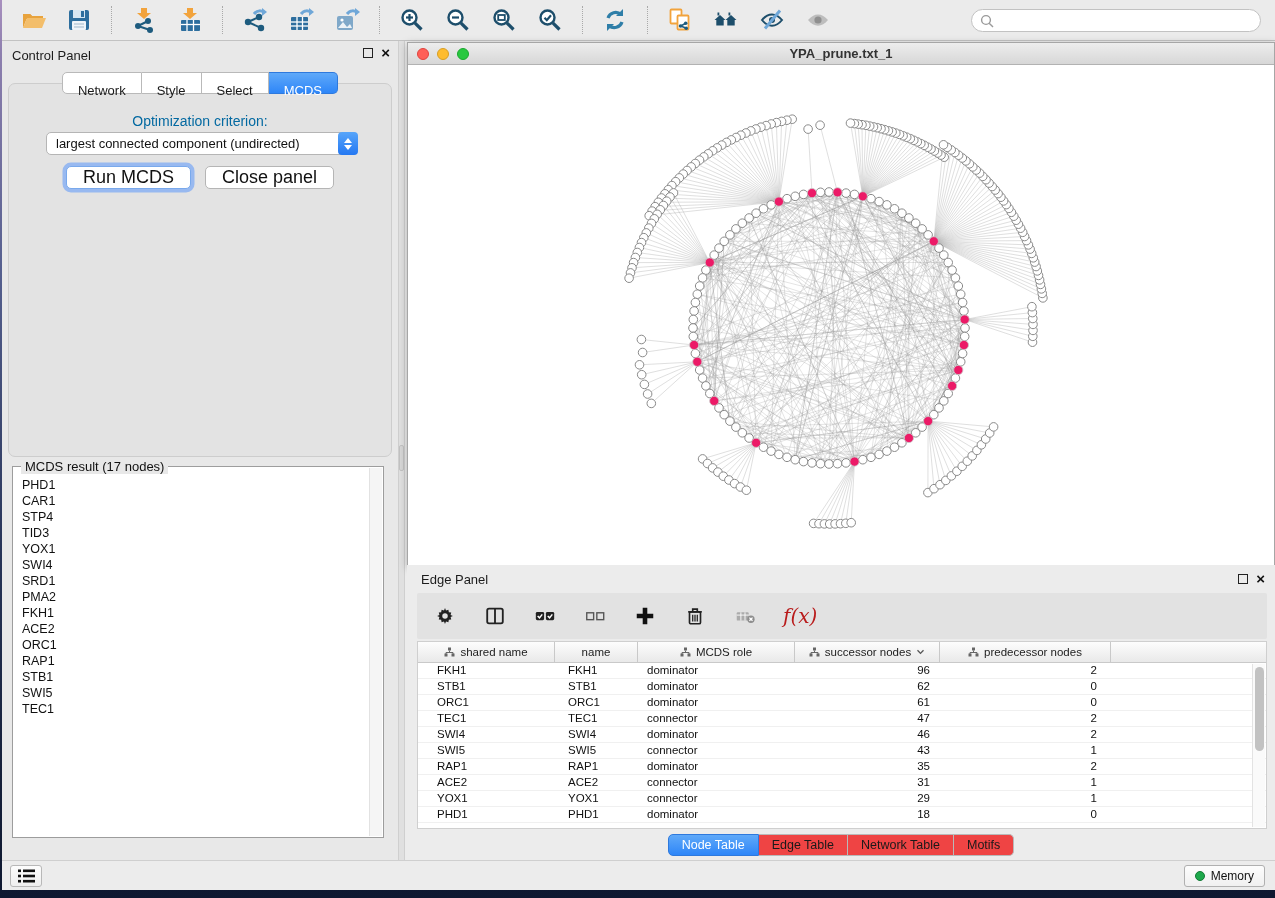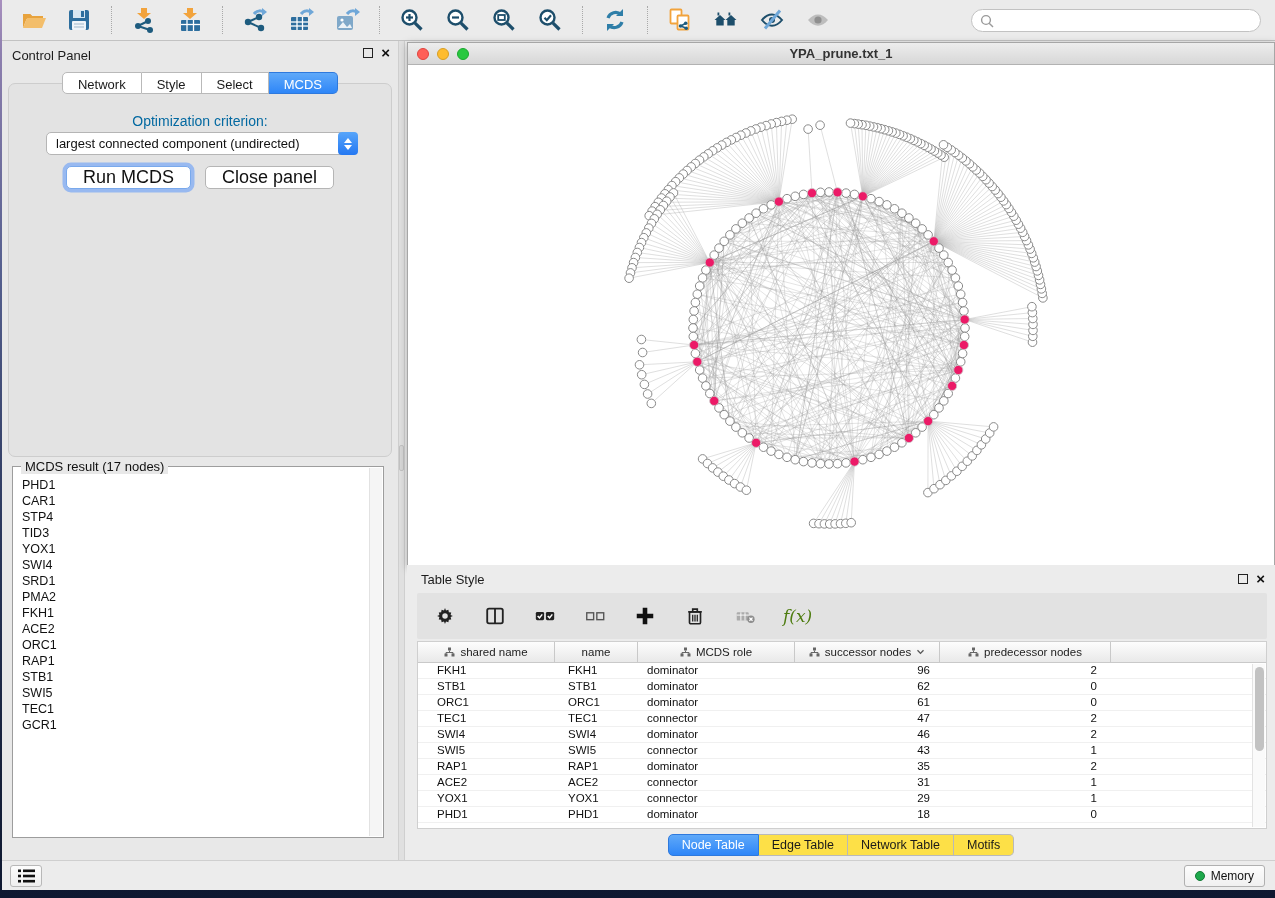--- a/index.html
+++ b/index.html
@@ -28,21 +28,21 @@
   .vsplit .grab { position:absolute; left:0; right:0; top:404px; height:26px; background:#d7d7d7; border:1px solid #c2c2c2; border-radius:2px; }
   .rightcol { flex:1; height:100%; position:relative; background:#ececec; }
 
   
   .cp-head { position:absolute; left:10px; right:8px; top:7px; height:18px; display:flex; align-items:flex-start; }
   .cp-title { font-size:13px; color:#1c1c1c; }
   .winbtns { margin-left:auto; display:flex; align-items:center; gap:8px; }
   .float-btn { width:10px; height:10px; border:1.4px solid #222; display:inline-block; }
   .close-btn { font-size:15px; font-weight:bold; color:#111; line-height:10px; cursor:default; }
   .seg-tabs { position:absolute; top:31px; left:0; right:0; display:flex; justify-content:center; z-index:3; }
-  .seg { height:22px; line-height:20px; padding:2px 15px; font-size:13px; background:#fff; border:1px solid #b9b9b9;
+  .seg { height:22px; line-height:20px; padding:8px 15px; font-size:13px; background:#fff; border:1px solid #b9b9b9;
          border-left:none; color:#1a1a1a; }
   .seg:first-child { border-left:1px solid #b9b9b9; border-radius:5px 0 0 5px; }
   .seg:last-child { border-radius:0 5px 5px 0; }
   .seg.active { background:linear-gradient(#5fa9f9,#2e86f8); color:#fff; border-color:#2e79dd; }
   .cp-box { position:absolute; left:6px; right:6px; top:42px; height:374px; background:#e3e3e3;
             border:1px solid #cdcdcd; border-radius:7px; z-index:1; }
   .opt-label { position:absolute; top:29px; left:0; right:0; text-align:center; font-size:14px; color:#0369a1; }
   .dropdown { position:absolute; top:48px; left:37px; width:312px; height:23px; background:#fff;
               border:1px solid #b5b5b5; border-radius:5px; display:flex; align-items:center; }
   .dropdown .val { flex:1; font-size:13px; padding-left:9px; color:#111; white-space:nowrap; overflow:hidden; }
@@ -70,34 +70,34 @@
   .net-title { position:absolute; left:0; right:0; text-align:center; font-size:13px; color:#333; font-weight:bold; }
   .net-canvas { position:absolute; left:0; right:0; top:22px; bottom:0; background:#fff; overflow:hidden; }
 
   
   .tpanel { position:absolute; left:2px; top:524px; right:0; bottom:0; background:#ececec; }
   .tp-head { position:absolute; left:14px; right:10px; top:5px; height:18px; display:flex; align-items:center; }
   .tp-title { font-size:13px; color:#1c1c1c; }
   .tp-toolbar { position:absolute; left:10px; right:8px; top:28px; height:46px; background:#e2e2e2; border-radius:2px;
                 display:flex; align-items:center; padding-left:16px; gap:26px; }
   .tti { width:24px; height:24px; display:flex; align-items:center; justify-content:center; }
-  .fx { font-family:"DejaVu Serif", serif; font-style:italic; font-size:17px; color:#4d7c0f; }
+  .fx { font-family:"DejaVu Serif", serif; font-style:italic; font-size:20px; color:#b91c1c; }
   .tablewrap { position:absolute; left:10px; right:8px; top:76px; height:188px; background:#fff; border:1px solid #cfcfcf; }
   .thead { display:flex; height:21px; background:linear-gradient(#fdfdfd,#e9e9e9); border-bottom:1px solid #c9c9c9; }
   .th { display:flex; align-items:center; justify-content:center; gap:5px; font-size:11.5px; color:#222;
         border-right:1px solid #c9c9c9; height:100%; }
   .c0{width:137px}.c1{width:83px}.c2{width:157px}.c3{width:145px}.c4{width:171px}
   .trow { display:flex; height:16px; align-items:center; border-bottom:1px solid #f0f0f0; }
   .td { font-size:11.5px; color:#111; height:100%; line-height:15px; white-space:nowrap; }
   .td.c0{padding-left:19px}.td.c1{padding-left:13px}.td.c2{padding-left:9px}
   .td.c3{text-align:right;padding-right:10px}.td.c4{text-align:right;padding-right:14px}
   .vtrack { position:absolute; top:22px; bottom:1px; right:1px; width:13px; background:#fafafa; border-left:1px solid #e3e3e3; }
   .vthumb { position:absolute; top:3px; left:1.5px; width:9px; height:84px; background:#c2c2c2; border-radius:5px; }
   .tp-tabs { position:absolute; left:0; right:0; top:269px; display:flex; justify-content:center; }
-  .ttab { height:22px; line-height:20px; padding:0 13px; font-size:12.5px; background:#fde047; border:1px solid #b9b9b9;
+  .ttab { height:22px; line-height:20px; padding:0 13px; font-size:12.5px; background:#ef4444; border:1px solid #b9b9b9;
           border-left:none; color:#1a1a1a; }
   .ttab:first-child { border-left:1px solid #b9b9b9; border-radius:5px 0 0 5px; }
   .ttab:last-child { border-radius:0 5px 5px 0; }
   .ttab.active { background:linear-gradient(#5fa9f9,#2e86f8); color:#fff; border-color:#2e79dd; }
 
   
   .statusbar { position:absolute; left:0; right:0; bottom:0; height:30px; background:#ececec; border-top:1px solid #cfcfcf; }
   .sb-left { position:absolute; left:8px; top:4px; width:32px; height:22px; background:linear-gradient(#fdfdfd,#efefef);
              border:1px solid #b8b8b8; border-radius:3px; display:flex; align-items:center; justify-content:center; }
   .sb-mem { position:absolute; right:10px; top:4px; height:22px; padding:0 10px; background:linear-gradient(#fdfdfd,#f0f0f0);
@@ -302,21 +302,20 @@
             <div class="mcds-item">SWI4</div>
             <div class="mcds-item">SRD1</div>
             <div class="mcds-item">PMA2</div>
             <div class="mcds-item">FKH1</div>
             <div class="mcds-item">ACE2</div>
             <div class="mcds-item">ORC1</div>
             <div class="mcds-item">RAP1</div>
             <div class="mcds-item">STB1</div>
             <div class="mcds-item">SWI5</div>
             <div class="mcds-item">TEC1</div>
-            <div class="mcds-item">GCR1</div>
           </div>
         <div class="list-track"></div>
       </div>
     </div>
 
     <div class="vsplit">
         <div class="grab"></div>
       </div>
 
     <div class="rightcol">
@@ -1155,21 +1154,21 @@
                 <circle cx="520.1" cy="356.1" r="4.6"></circle>
                 <circle cx="544.1" cy="320.9" r="4.6"></circle>
                 <circle cx="550.3" cy="305.0" r="4.6"></circle>
                 <circle cx="555.9" cy="280.0" r="4.6"></circle>
               </g>
             </svg></div>
       </div>
 
       <div class="tpanel">
         <div class="tp-head">
-          <span class="tp-title">Table Style</span>
+          <span class="tp-title">Edge Panel</span>
           <span class="winbtns" style="margin-left:auto">
             <span class="float-btn"></span>
             <span class="close-btn">×</span>
           </span>
         </div>
         <div class="tp-toolbar">
           <span class="tti">
               <svg width="22" height="22" viewBox="0 0 24 24">
                 <path fill="#222" d="M12 3.4l1.1 2.5 2.6-.7.5 2.6 2.6.5-.7 2.6 2.5 1.1-2.5 1.1.7 2.6-2.6.5-.5 2.6-2.6-.7L12 20.6l-1.1-2.5-2.6.7-.5-2.6-2.6-.5.7-2.6L3.4 12l2.5-1.1-.7-2.6 2.6-.5.5-2.6 2.6.7z"></path>
                 <circle cx="12" cy="12" r="3" fill="#e2e2e2"></circle>

